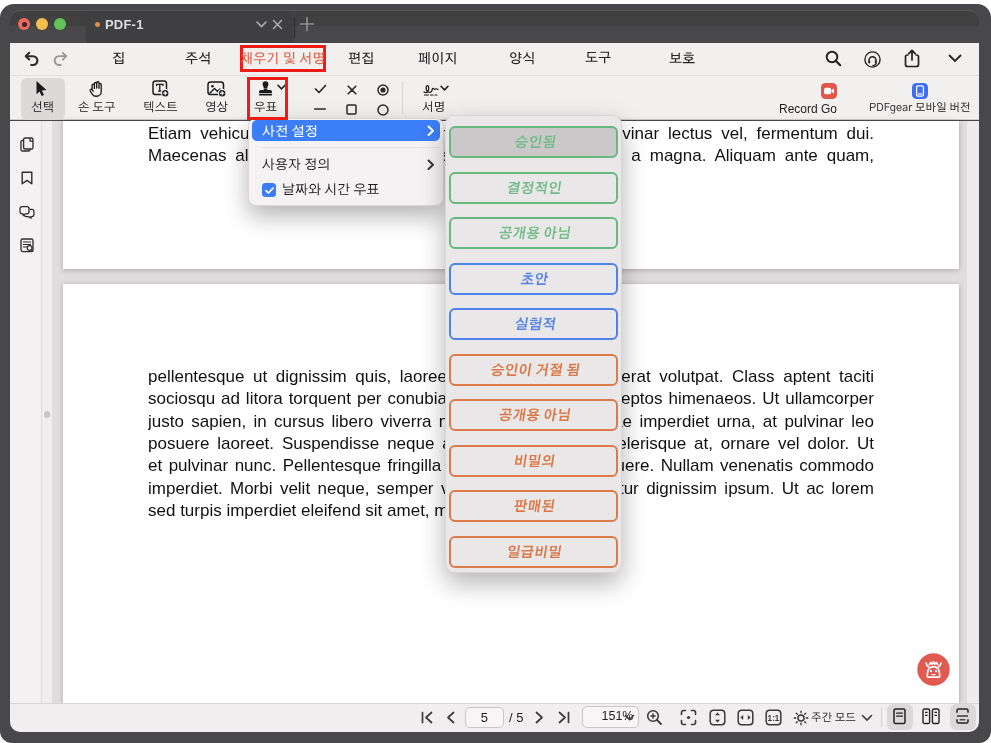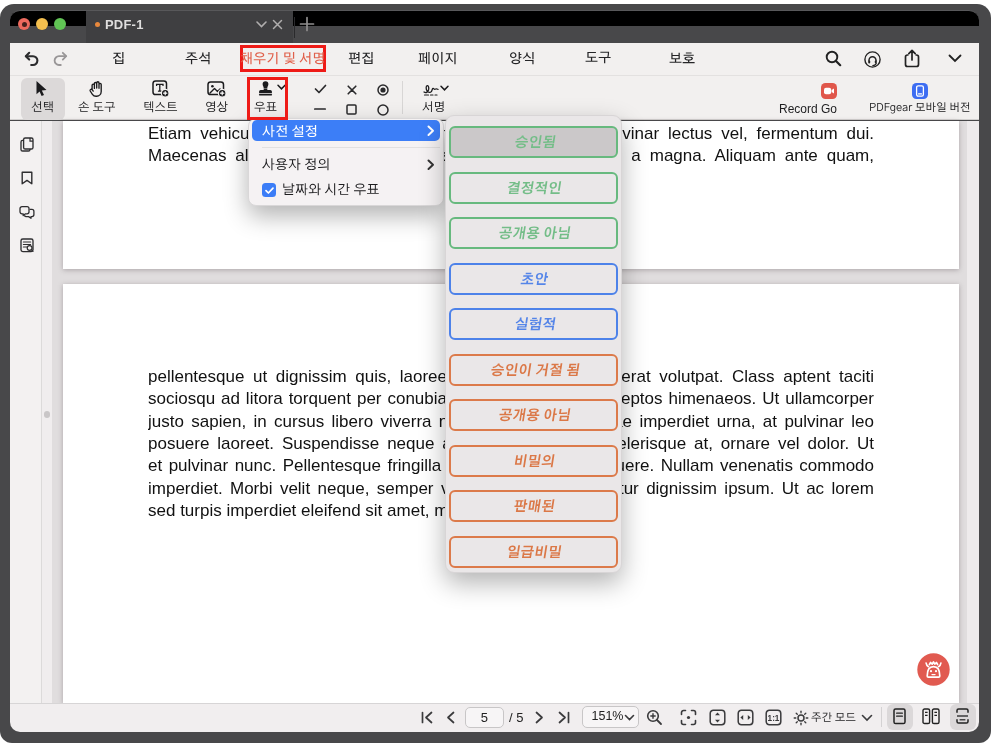--- a/index.html
+++ b/index.html
@@ -1,20 +1,20 @@
 <!DOCTYPE html>
 <html><head><meta charset="utf-8"><style>
 *{margin:0;padding:0;box-sizing:border-box}
 html,body{width:991px;height:743px;overflow:hidden;background:#fff;font-family:"Liberation Sans",sans-serif}
 #stage{position:relative;width:991px;height:743px}
 .abs{position:absolute}
 .ks{position:absolute;overflow:visible;width:2px;height:2px}
 .icn{position:absolute;overflow:visible}
 #shadowbg{position:absolute;left:0;top:3.5px;right:0;bottom:0;background:#48484a;border-radius:14px 14px 12px 12px}
-#titlebar{position:absolute;left:10px;top:9.5px;width:968.5px;height:16px;background:#000000;border-radius:10px 10px 0 0;border-top:1px solid #58585a}
+#titlebar{position:absolute;left:10px;top:9.5px;width:968.5px;height:16px;background:#404040;border-radius:10px 10px 0 0;border-top:1px solid #58585a}
 #tab{position:absolute;left:76px;top:0;width:207px;height:33px;background:#3f3f41}
 .tl{position:absolute;top:7.4px;width:12.6px;height:12.6px;border-radius:50%}
 #menubar{position:absolute;left:10px;top:42.5px;width:968.5px;height:33.7px;background:#f2f0ef;border-bottom:1px solid #e3e1e0}
 #toolbar{position:absolute;left:10px;top:76.2px;width:968.5px;height:44.3px;background:#f2f0ef;border-bottom:1px solid #d2d0cf}
 #sidebar{position:absolute;left:10px;top:120.5px;width:32px;height:582px;background:#f3f1f1;border-right:1px solid #dcdada}
 #strip2{position:absolute;left:42px;top:120.5px;width:9.5px;height:582px;background:#f0edee}
 #docarea{position:absolute;left:51.5px;top:120.5px;width:927px;height:582px;background:#e0ddde}
 #scrolltrack{position:absolute;left:967px;top:120.5px;width:11.5px;height:582px;background:#eeebec}
 #statusbar{position:absolute;left:10px;top:702.5px;width:968.5px;height:29px;background:#f1eeef;border-top:1px solid #d7d5d6;border-radius:0 0 10px 10px}
 .page{position:absolute;left:63px;background:#fff;width:896px;box-shadow:0 1px 5px rgba(90,80,85,.4)}
@@ -147,21 +147,21 @@
       <div class="jl">sociosqu ad litora torquent per conubia nostra magna, per inceptos himenaeos. Ut ullamcorper</div>
       <div class="jl">justo sapien, in cursus libero viverra nec augue, tempus vitae imperdiet urna, at pulvinar leo</div>
       <div class="jl">posuere laoreet. Suspendisse neque arcu, malesuada in scelerisque at, ornare vel dolor. Ut</div>
       <div class="jl">et pulvinar nunc. Pellentesque fringilla augue sed metus posuere. Nullam venenatis commodo</div>
       <div class="jl">imperdiet. Morbi velit neque, semper vitae arcu et, consectetur dignissim ipsum. Ut ac lorem</div>
       <div>sed turpis imperdiet eleifend sit amet, mattis</div>
     </div>
     <div id="statusbar"></div>
     <div class="abs" style="left:464.5px;top:706.5px;width:39.5px;height:21px;border:1.2px solid #c8c6c7;border-radius:5px;background:#f7f5f6;font-size:13px;color:#222;text-align:center;line-height:19px">5</div>
     <div class="abs" style="left:509px;top:710.5px;font-size:13px;color:#222;line-height:14px">/ 5</div>
-    <div class="abs" style="left:581.5px;top:706px;width:57px;height:21.5px;border:1.2px solid #c8c6c7;border-radius:5px;background:#f7f5f6;font-size:12.5px;color:#222;line-height:19.5px;padding-left:9px">151%</div>
+    <div class="abs" style="left:581.5px;top:706px;width:57px;height:21.5px;border:1.2px solid #c8c6c7;border-radius:5px;background:#f7f5f6;font-size:12.5px;color:#222;line-height:19.5px;padding-left:19px">151%</div>
     <div class="abs" style="left:779px;top:101.5px;width:100px;text-align:left;font-size:12px;color:#1d1d1f;line-height:14px">Record Go</div>
     <svg class="icn" style="left:255.5px;top:19.5px" width="11" height="9" viewBox="0 0 11 9">
       <path d="M1 2 L5.5 6.5 L10 2" stroke="#b0aeae" stroke-width="1.6" fill="none" stroke-linecap="round"></path>
     </svg>
     <svg class="icn" style="left:271.5px;top:18.5px" width="11" height="11" viewBox="0 0 11 11">
       <path d="M1.5 1.5 L9.5 9.5 M9.5 1.5 L1.5 9.5" stroke="#b0aeae" stroke-width="1.5" fill="none" stroke-linecap="round"></path>
     </svg>
     <svg class="icn" style="left:299px;top:16px" width="16" height="16" viewBox="0 0 16 16">
       <path d="M8 1.5 V14.5 M1.5 8 H14.5" stroke="#8f8d8d" stroke-width="1.7" fill="none" stroke-linecap="round"></path>
     </svg>

